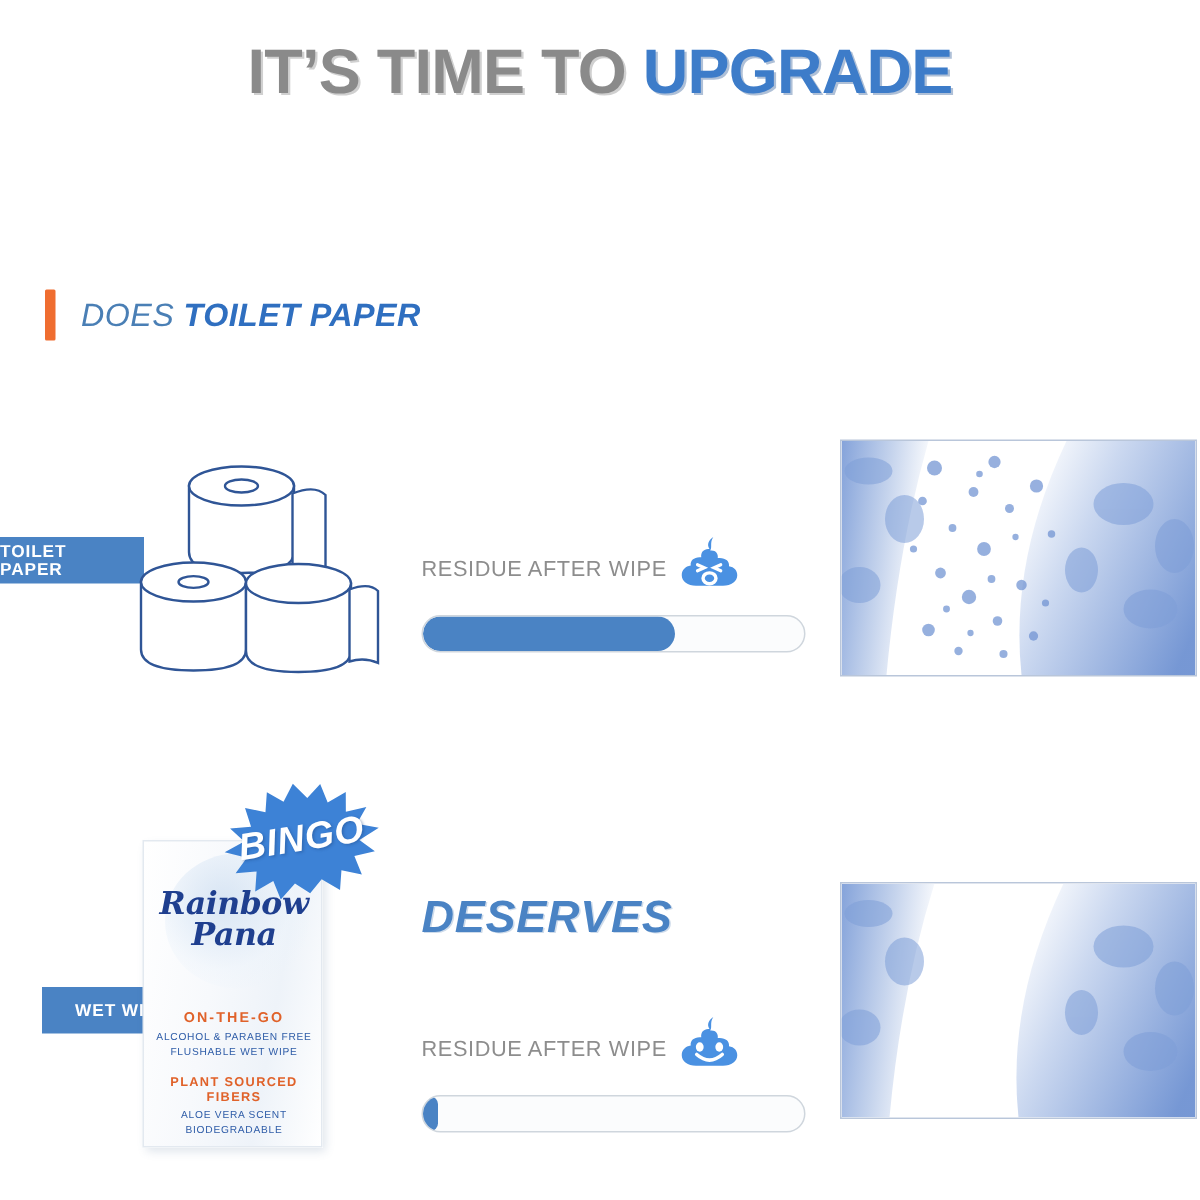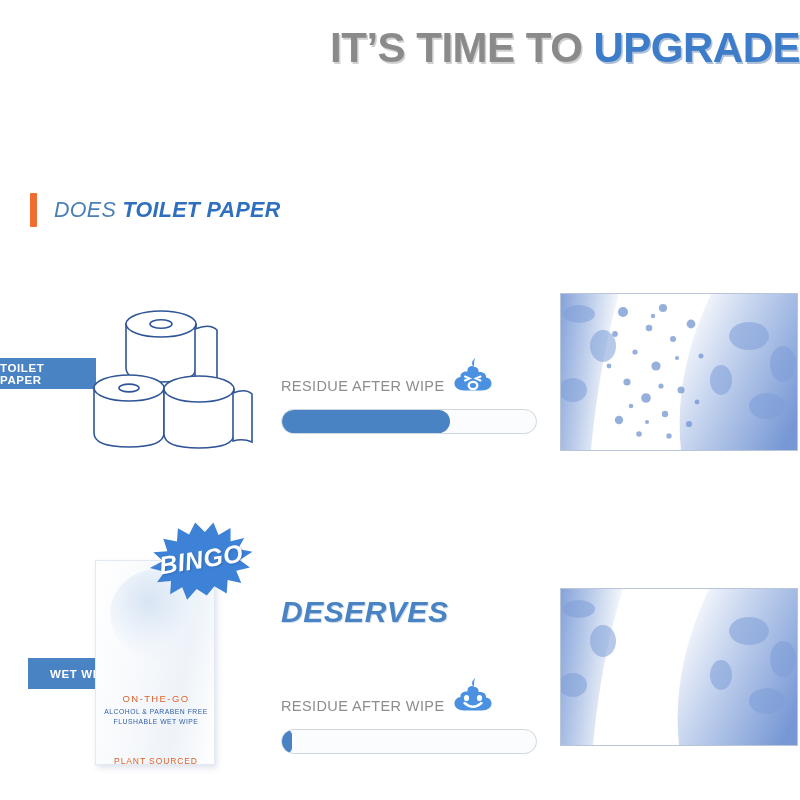--- a/index.html
+++ b/index.html
@@ -8,21 +8,21 @@
     font-family: "Liberation Sans", sans-serif;
     background: #ffffff;
     position: relative;
     overflow: hidden;
   }
 
   
   .headline {
     position: absolute;
     top: 26px; left: 0; width: 800px;
-    text-align: right;
+    text-align: center;
     line-height: 1.03;
   }
   .headline .line {
     font-size: 42px;
     font-weight: bold;
     letter-spacing: -0.5px;
     white-space: nowrap;
   }
   .hl-grey {
     color: #8a8a8a;
@@ -77,21 +77,21 @@
   
   .tp-illustration { position: absolute; top: 296px; left: 86px; }
 
   
   .residue-block { position: absolute; }
   #residue-top    { top: 372px; left: 281px; width: 256px; }
   #residue-bottom { top: 692px; left: 281px; width: 256px; }
 
   .residue-row {
     display: flex;
-    align-items: center;
+    align-items: flex-start;
     gap: 8px;
     margin-bottom: 9px;
   }
   .residue-label {
     font-size: 14.5px;
     color: #8d8d8d;
     letter-spacing: 0.4px;
     white-space: nowrap;
   }
   .poop-icon { flex: 0 0 auto; margin-top: -16px; }
@@ -154,23 +154,22 @@
     line-height: 1.0;
   }
   .packet-logo .l1 { font-size: 21px; letter-spacing: -0.3px; }
   .packet-logo .l2 { font-size: 21px; letter-spacing: -0.3px; }
   .packet-copy {
     position: absolute;
     top: 112px; left: 0; width: 120px;
     text-align: center;
   }
   .pc-head {
-    font-size: 9.5px; font-weight: normal; color: #e0622a;
+    font-size: 9.5px; font-weight: bold; color: #e0622a;
     letter-spacing: 1.4px;
-    margin-top: 20px;
   }
   .pc-sub {
     font-size: 6.8px; color: #2f5da8; letter-spacing: 0.5px;
     line-height: 1.42; margin-top: 3px;
   }
   .pc-gap { height: 10px; }
 
   .bingo {
     position: absolute;
     top: -40px; left: 52px;
@@ -279,20 +278,24 @@
     </span>
   </div>
   <div class="bar-track">
     <div class="bar-fill" style="width: 4%;"></div>
   </div>
 </div>
 
 <div class="packet-wrap">
   <div class="packet">
     <div class="packet-sheen"></div>
+    <div class="packet-logo">
+      <div class="l1">Rainbow</div>
+      <div class="l2">Pana</div>
+    </div>
     <div class="packet-copy">
       <div class="pc-head">ON-THE-GO</div>
       <div class="pc-sub">
         <div>ALCOHOL &amp; PARABEN FREE</div>
         <div>FLUSHABLE WET WIPE</div>
       </div>
       <div class="pc-gap"></div>
       <div class="pc-head" style="font-size:8.5px;letter-spacing:0.9px">PLANT SOURCED FIBERS</div>
       <div class="pc-sub">
         <div>ALOE VERA SCENT</div>

